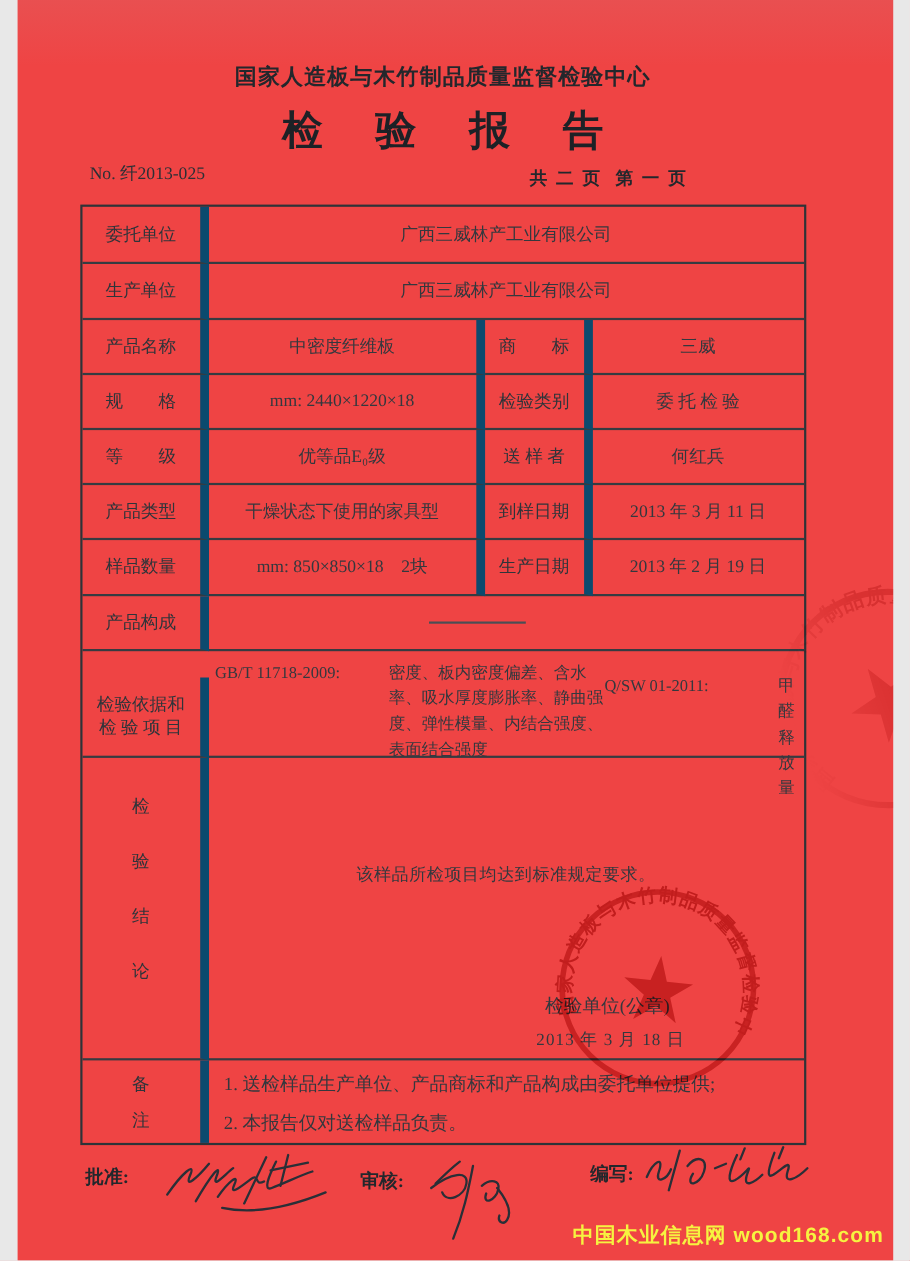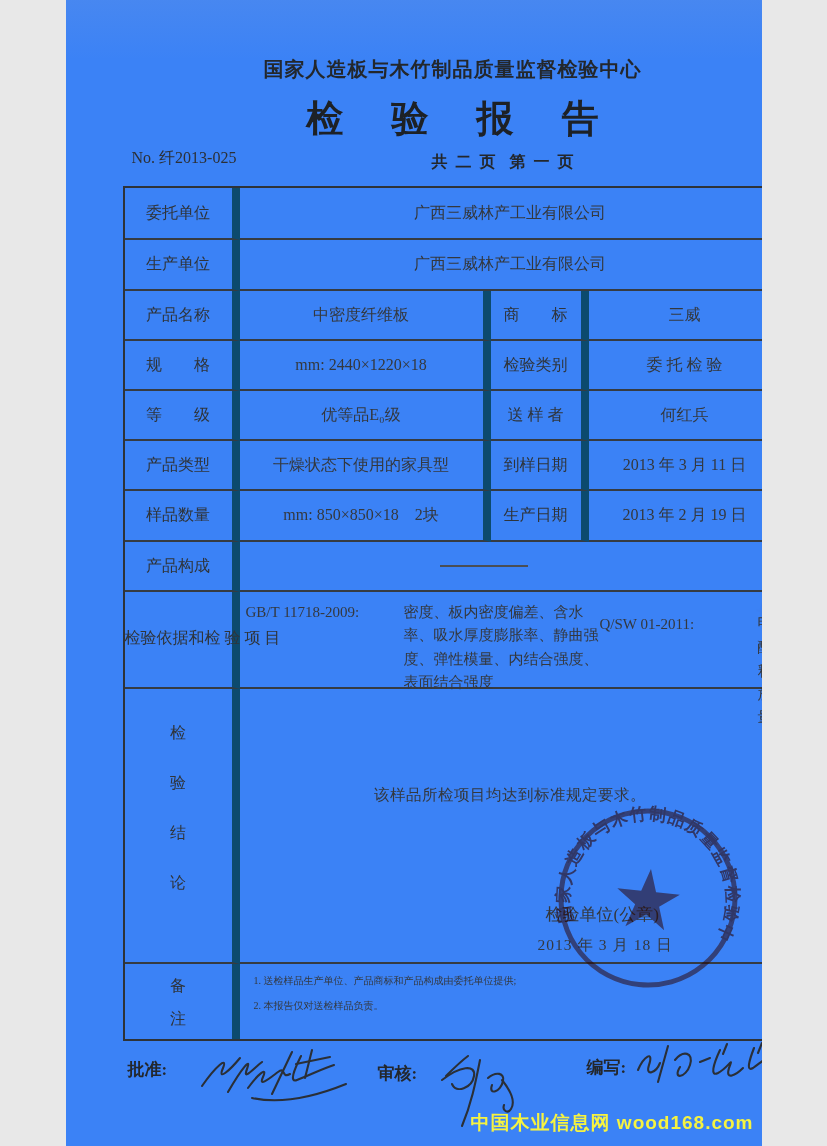--- a/index.html
+++ b/index.html
@@ -1,20 +1,20 @@
 <!DOCTYPE html>
 <html><head>
 <meta charset="utf-8">
 <style>
   html,body{margin:0;padding:0;background:#e8e8e8;}
   .page{
     position:relative;
-    width:696px;height:1146px;
+    width:796px;height:1146px;
     margin:0 auto;
-    background:#3b82f6;
+    background:#ef4444;
     overflow:hidden;
     font-family:"Liberation Serif","DejaVu Serif",serif;
     color:#34383e;
   }
   
   .scan-shade{
     position:absolute;left:0;top:0;width:100%;height:60px;
     background:linear-gradient(180deg,rgba(180,180,190,0.10),rgba(255,255,255,0));
   }
 
@@ -63,37 +63,37 @@
 
   
   .basis-content{
     flex-direction:row;align-items:stretch;justify-content:flex-start;
     padding:9px 8px 6px 6px;white-space:normal;
   }
   .basis-item{display:flex;align-items:flex-start;font-size:15px;line-height:1.55;}
   .basis-item + .basis-item{margin-top:12px;}
   .basis-std{flex:0 0 158px;white-space:pre;}
   .basis-desc{flex:1;}
-  .lbl-two{flex-direction:row;justify-content:space-between;padding:14px 0 16px 0;}
+  .lbl-two{flex-direction:column;justify-content:space-between;padding:14px 0 16px 0;margin-top:24px;}
 
   
   .lbl-vert{flex-direction:column;justify-content:flex-start;gap:29px;padding-top:34px;}
   .lbl-vert2{flex-direction:column;justify-content:flex-start;gap:12px;padding-top:12px;}
 
   .conclusion-cell{justify-content:flex-start;align-items:flex-start;white-space:normal;}
   .conclusion-text{
     position:absolute;left:0;top:96px;width:100%;
     text-align:center;font-size:15.5px;letter-spacing:0.5px;
   }
   .seal-caption{position:absolute;left:306px;top:214px;font-size:17px;}
   .seal-date{position:absolute;left:298px;top:246px;font-size:15.5px;letter-spacing:1px;}
 
   .remarks-cell{flex-direction:column;align-items:flex-start;justify-content:flex-start;
     padding:10px 6px 0 14px;gap:11px;white-space:normal;}
-  .remark-line{font-size:10px;line-height:1.4;}
+  .remark-line{font-size:17px;line-height:1.4;}
 
   
   .stamp{
     position:absolute;left:486px;top:802px;width:192px;height:192px;
     transform:rotate(6deg);
     mix-blend-mode:multiply;opacity:0.82;
     pointer-events:none;
   }
   .side-stamp{
     position:absolute;left:684px;top:528px;width:214px;height:214px;

